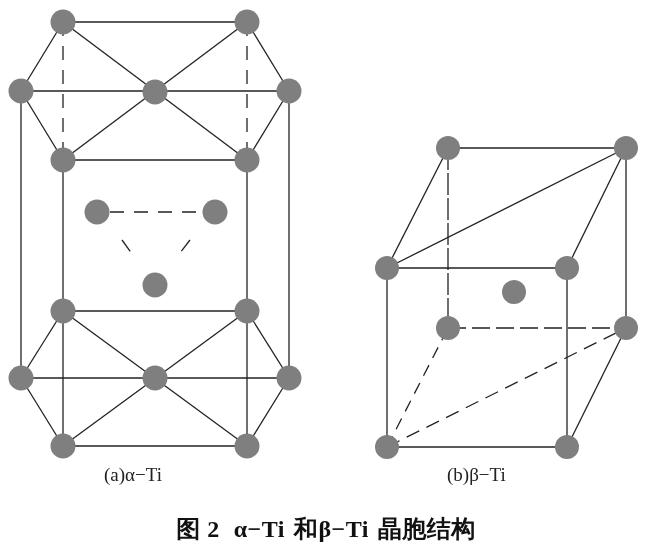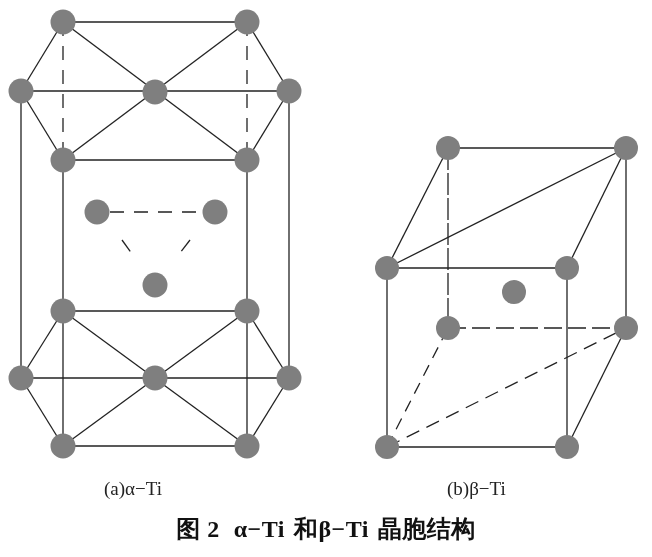--- a/index.html
+++ b/index.html
@@ -1,19 +1,19 @@
 <!DOCTYPE html>
 <html><head>
 <meta charset="utf-8">
 <style>
   html, body { margin: 0; padding: 0; background: #ffffff; }
   body { width: 652px; height: 557px; position: relative; overflow: hidden; }
   #figure { position: absolute; left: 0; top: 0; width: 652px; height: 557px; }
   .sub-caption {
-    position: absolute; top: 478px;
+    position: absolute; top: 464px;
     font-family: "Liberation Serif", "DejaVu Serif", serif;
     font-size: 19px; color: #222; white-space: nowrap;
   }
   #cap-a { left: 104px; }
   #cap-b { left: 447px; font-family: Liberation Serif, serif; }
   .main-caption {
     position: absolute; top: 513px; left: 0; width: 652px; text-align: center;
     font-family: "DejaVu Sans", "Liberation Sans", sans-serif;
     font-size: 24px; font-weight: bold; color: #111; white-space: nowrap;
     letter-spacing: 0.5px;

